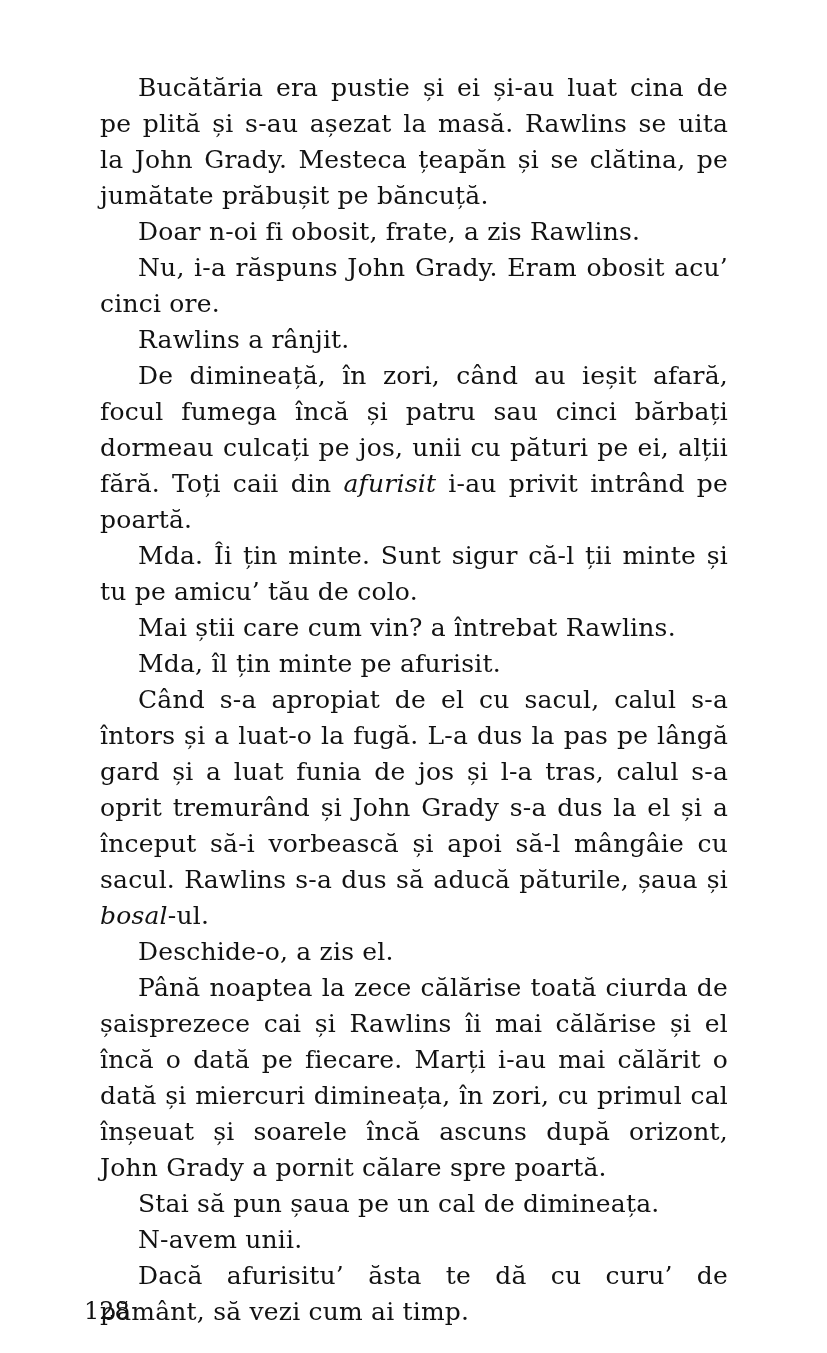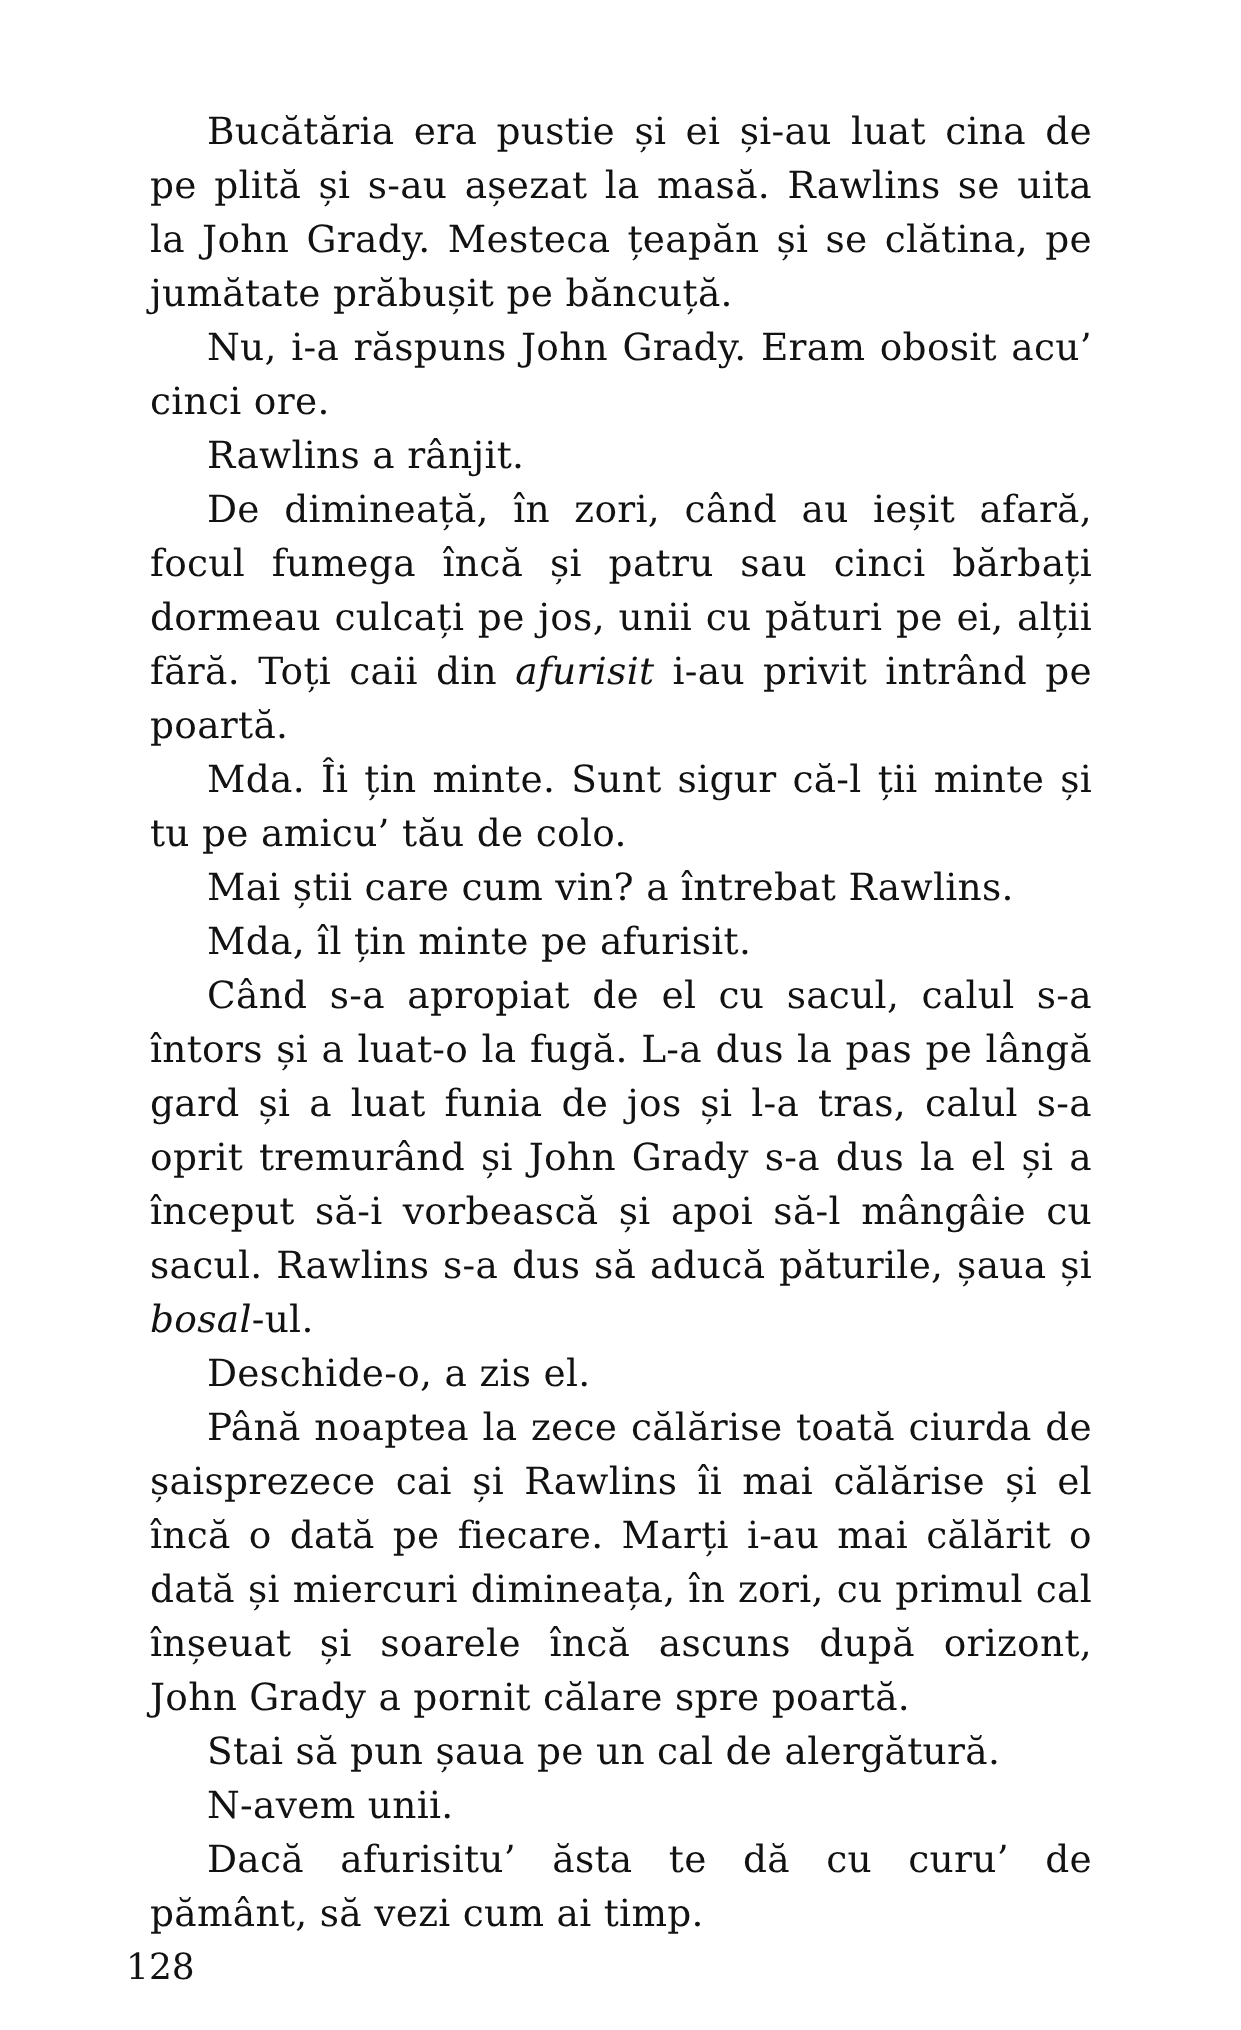--- a/index.html
+++ b/index.html
@@ -40,27 +40,28 @@
     font-size: 24px;
     color: #121212;
   }
 </style>
 </head>
 <body>
 
 <div class="book-page">
   <div class="text-block">
       <p class="para"><span>Bucătăria era pustie și ei și-au luat cina de pe plită și s-au așezat la masă. Rawlins se uita la John Grady. Mesteca țeapăn și se clătina, pe jumătate prăbușit pe băncuță.</span></p>
+      <p class="para"><span>Doar n-oi fi obosit, frate, a zis Rawlins.</span></p>
       <p class="para"><span>Nu, i-a răspuns John Grady. Eram obosit acu’ cinci ore.</span></p>
       <p class="para"><span>Rawlins a rânjit.</span></p>
       <p class="para"><span>De dimineață, în zori, când au ieșit afară, focul fumega încă și patru sau cinci bărbați dormeau culcați pe jos, unii cu pături pe ei, alții fără. Toți caii din </span><em>afurisit</em><span> i-au privit intrând pe poartă.</span></p>
       <p class="para"><span>Mda. Îi țin minte. Sunt sigur că-l ții minte și tu pe amicu’ tău de colo.</span></p>
       <p class="para"><span>Mai știi care cum vin? a întrebat Rawlins.</span></p>
       <p class="para"><span>Mda, îl țin minte pe afurisit.</span></p>
       <p class="para"><span>Când s-a apropiat de el cu sacul, calul s-a întors și a luat-o la fugă. L-a dus la pas pe lângă gard și a luat funia de jos și l-a tras, calul s-a oprit tremurând și John Grady s-a dus la el și a început să-i vorbească și apoi să-l mângâie cu sacul. Rawlins s-a dus să aducă păturile, șaua și </span><em>bosal</em><span>-ul.</span></p>
       <p class="para"><span>Deschide-o, a zis el.</span></p>
       <p class="para"><span>Până noaptea la zece călărise toată ciurda de șaisprezece cai și Rawlins îi mai călărise și el încă o dată pe fiecare. Marți i-au mai călărit o dată și miercuri dimineața, în zori, cu primul cal înșeuat și soarele încă ascuns după orizont, John Grady a pornit călare spre poartă.</span></p>
-      <p class="para"><span>Stai să pun șaua pe un cal de alergătură.</span></p>
+      <p class="para"><span>Stai să pun șaua pe un cal de dimineața.</span></p>
       <p class="para"><span>N-avem unii.</span></p>
       <p class="para"><span>Dacă afurisitu’ ăsta te dă cu curu’ de pământ, să vezi cum ai timp.</span></p>
     </div>
   <div class="page-number">128</div>
 </div>
 
 </body></html>

